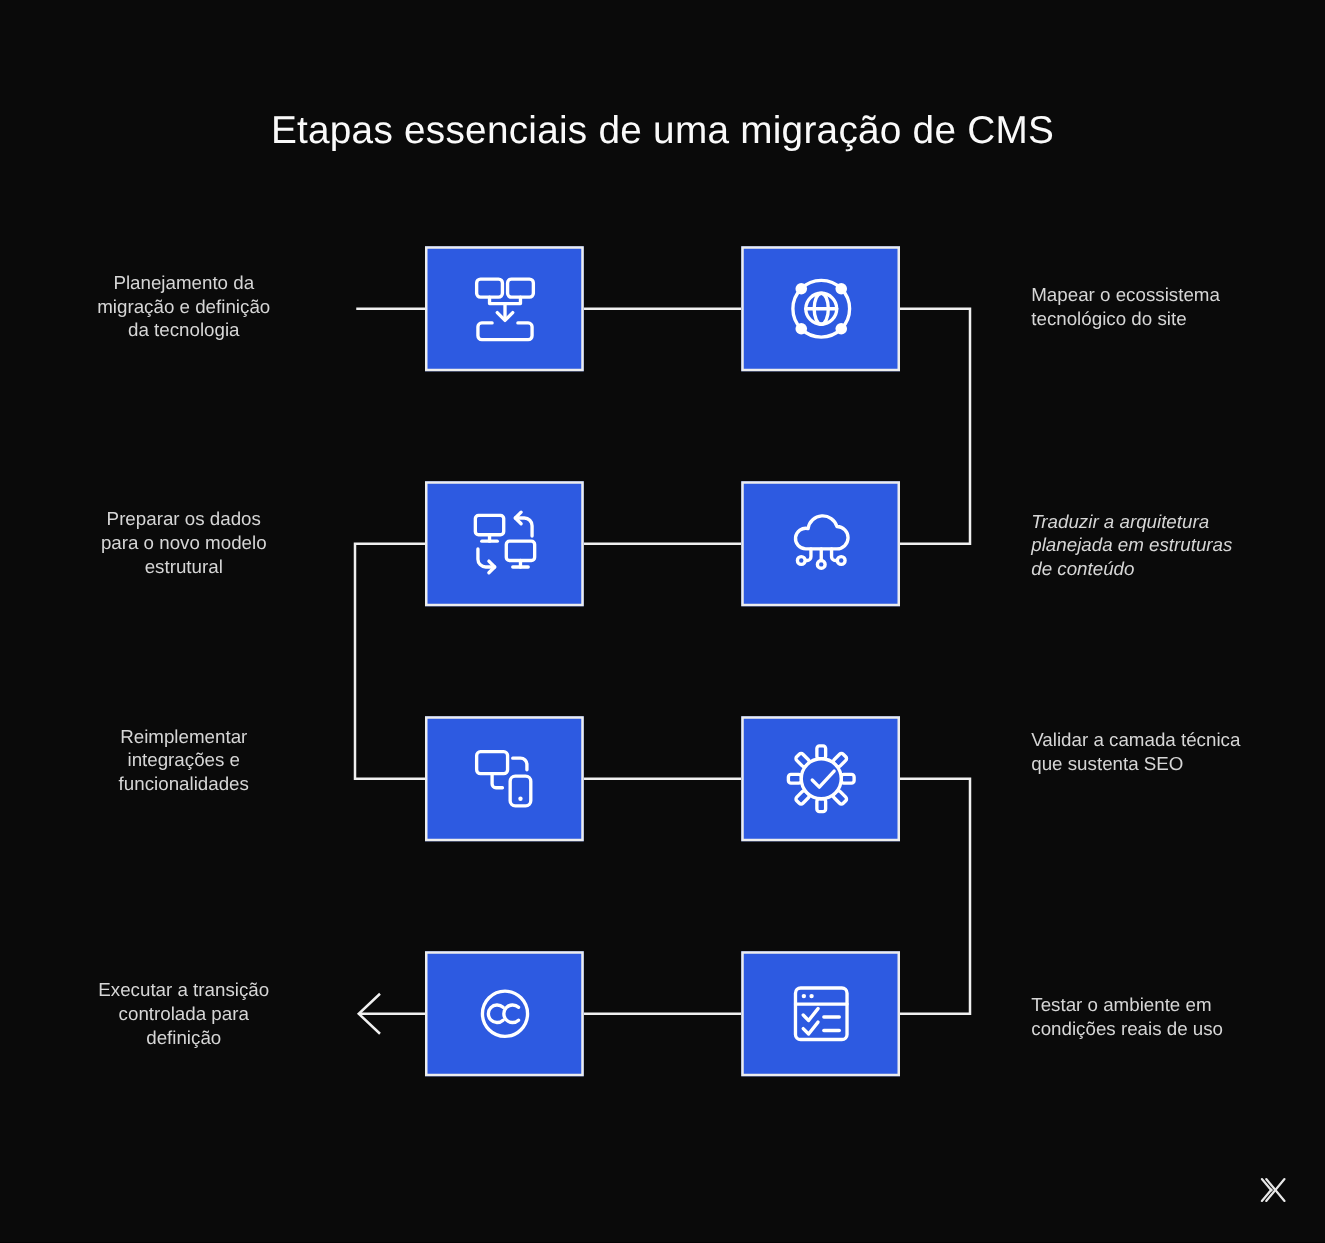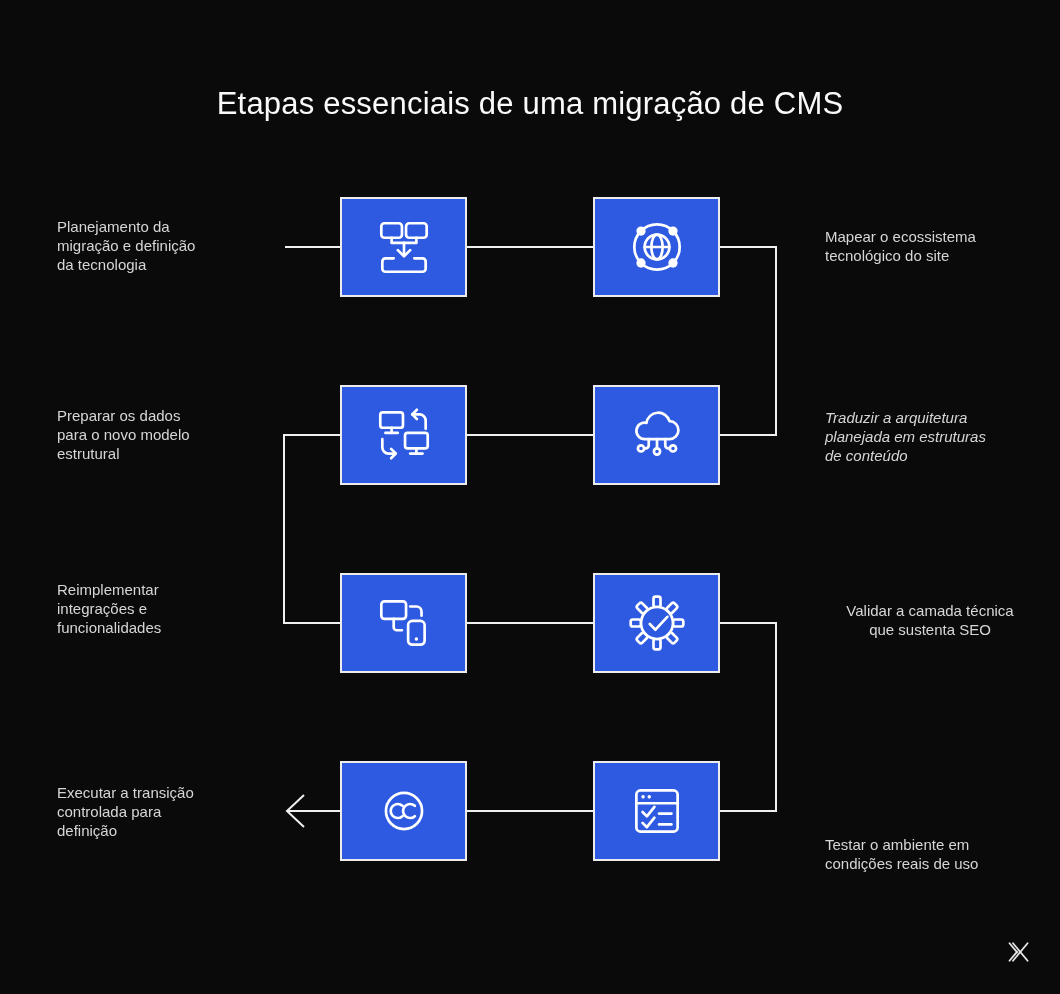--- a/index.html
+++ b/index.html
@@ -17,26 +17,26 @@
     position:absolute;width:127px;height:100px;box-sizing:border-box;
     background:#2d5ae1;border:2px solid #ededed;
     display:flex;align-items:center;justify-content:center;
   }
   .col-left{left:340px;} .col-right{left:593px;}
   .row1-box{top:197px;} .row2-box{top:385px;} .row3-box{top:573px;} .row4-box{top:761px;}
   .label{
     position:absolute;color:#d6d6d6;font-size:15px;line-height:19px;
     white-space:pre-line;
   }
-  .label-left{left:57px;width:180px;text-align:left;}
+  .label-left{left:57px;width:180px;text-align:center;}
   .label-right{left:825px;width:210px;text-align:left;}
   .lab-r1L{top:217px;} .lab-r1R{top:227px;}
   .lab-r2L{top:406px;} .lab-r2R{top:408px;font-style:italic;}
-  .lab-r3L{top:580px;} .lab-r3R{top:601px;text-align:center;}
-  .lab-r4L{top:783px;} .lab-r4R{top:795px;margin-top:40px;}
+  .lab-r3L{top:580px;} .lab-r3R{top:583px;}
+  .lab-r4L{top:783px;} .lab-r4R{top:795px;}
   .wires{position:absolute;top:0;left:0;}
   .logo{position:absolute;left:1006px;top:938px;width:28px;height:28px;}
   svg{display:block;}
 </style>
 </head>
 <body>
 
 <div class="canvas">
 
   <div class="title">Etapas essenciais de uma migração de CMS</div>

